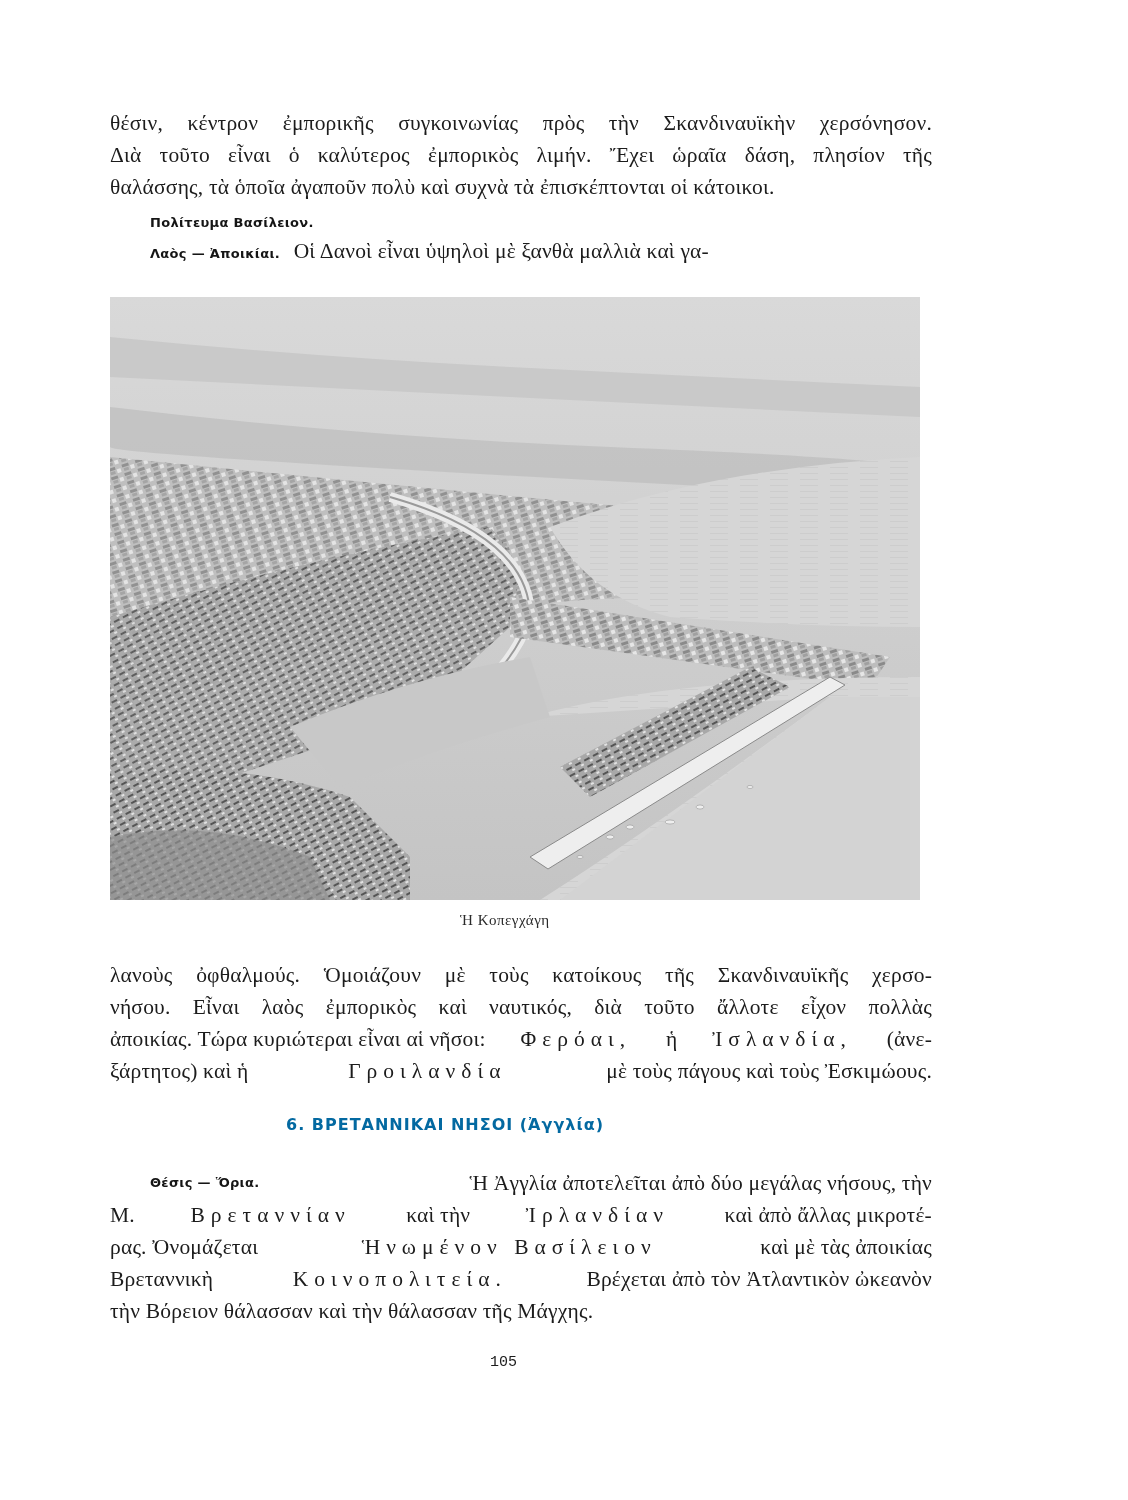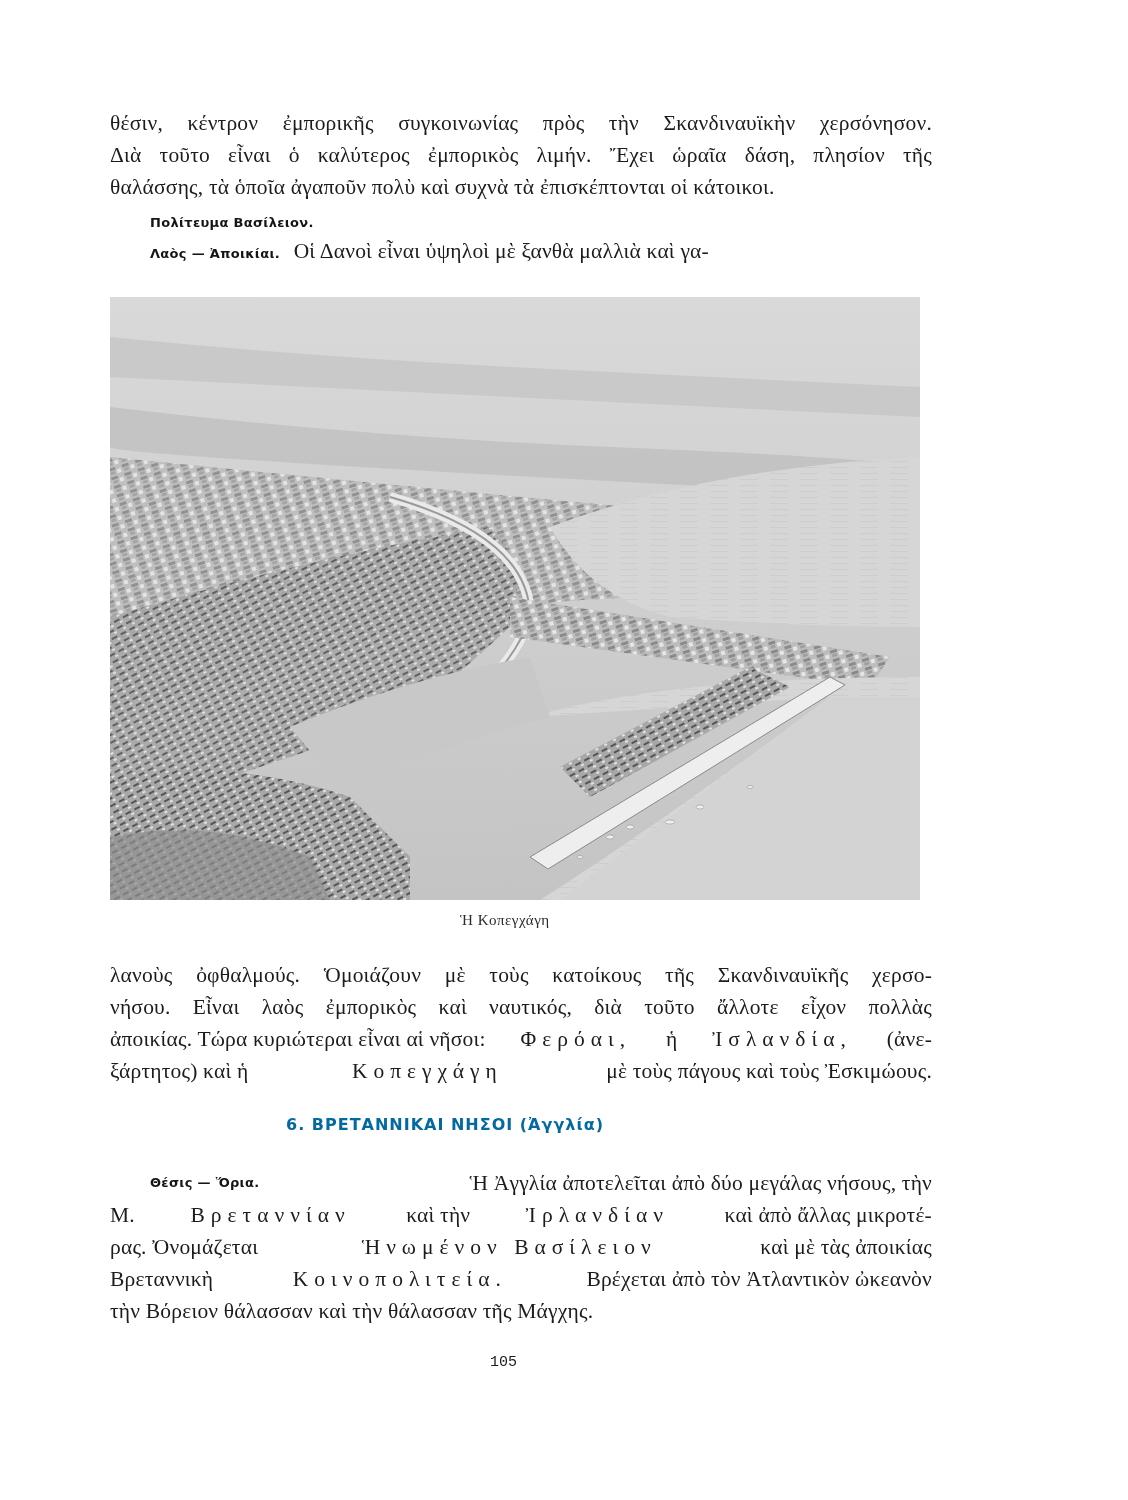--- a/index.html
+++ b/index.html
@@ -126,21 +126,21 @@
   <div class="line justify" style="top:994px;">νήσου. Εἶναι λαὸς ἐμπορικὸς καὶ ναυτικός, διὰ τοῦτο ἄλλοτε εἶχον πολλὰς</div>
   <div class="line" style="top:1026px; display:flex; justify-content:space-between;">
     <span>ἀποικίας. Τώρα κυριώτεραι εἶναι αἱ νῆσοι:</span>
     <span class="spaced">Φερόαι,</span>
     <span>ἡ</span>
     <span class="spaced">Ἰσλανδία,</span>
     <span>(ἀνε-</span>
   </div>
   <div class="line" style="top:1058px; display:flex; justify-content:space-between;">
     <span>ξάρτητος) καὶ ἡ</span>
-    <span class="spaced">Κοπεγχάγη</span>
+    <span class="spaced">Γροιλανδία</span>
     <span>μὲ τοὺς πάγους καὶ τοὺς Ἐσκιμώους.</span>
   </div>
 
   <div class="section-title">6. ΒΡΕΤΑΝΝΙΚΑΙ ΝΗΣΟΙ (Ἀγγλία)</div>
 
   <div class="line indent" style="top:1170px; display:flex; justify-content:space-between;">
     <span class="bold-head">Θέσις — Ὅρια.</span>
     <span>Ἡ Ἀγγλία ἀποτελεῖται ἀπὸ δύο μεγάλας νήσους, τὴν</span>
   </div>
   <div class="line" style="top:1202px; display:flex; justify-content:space-between;">

